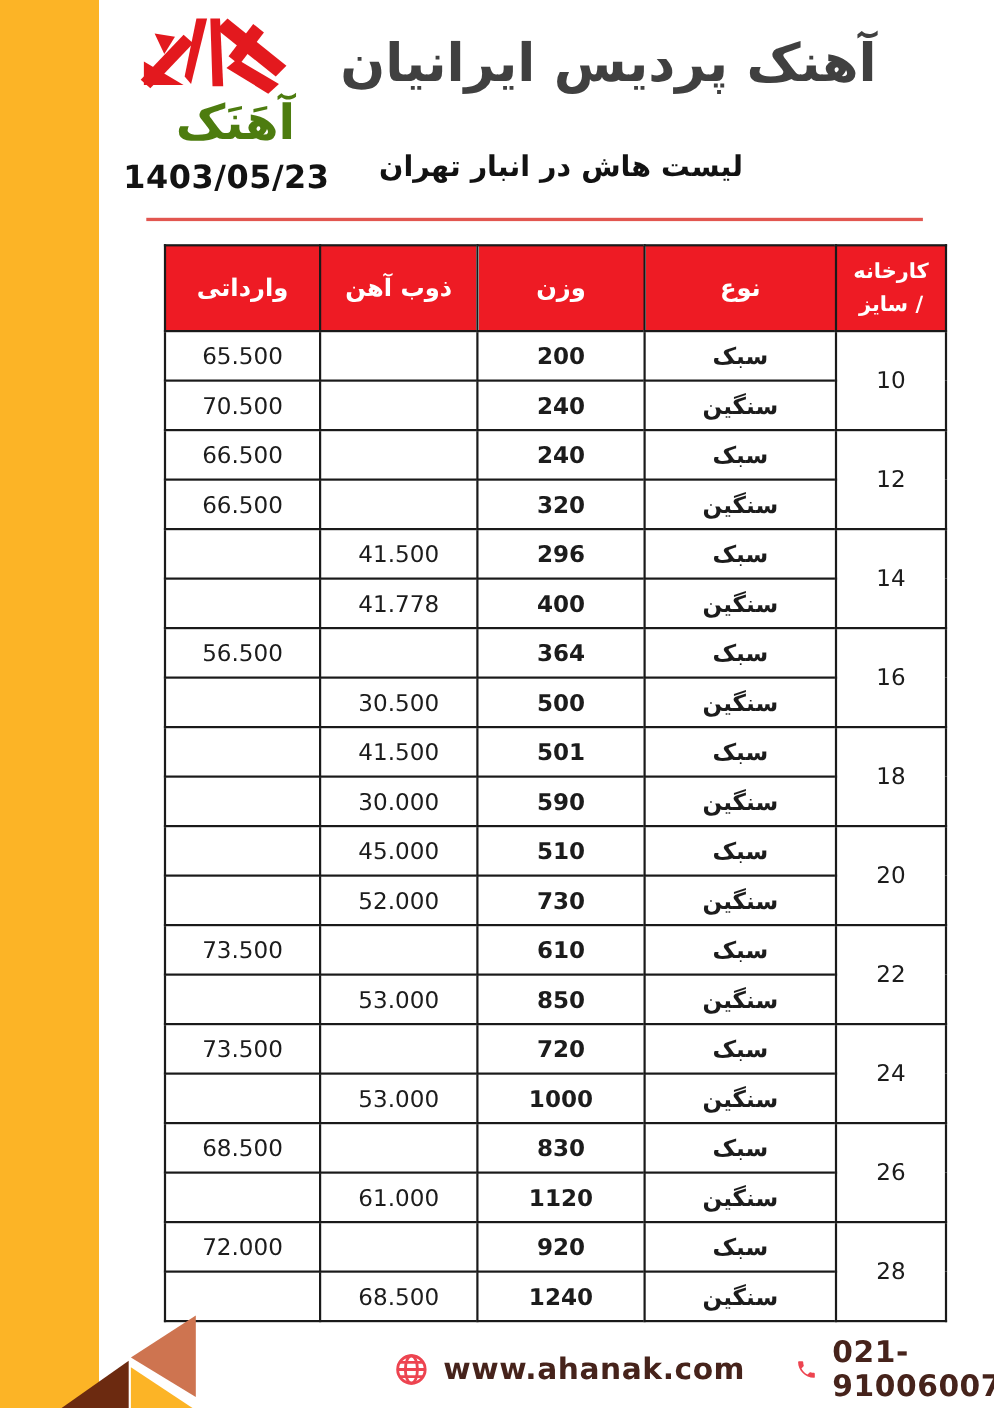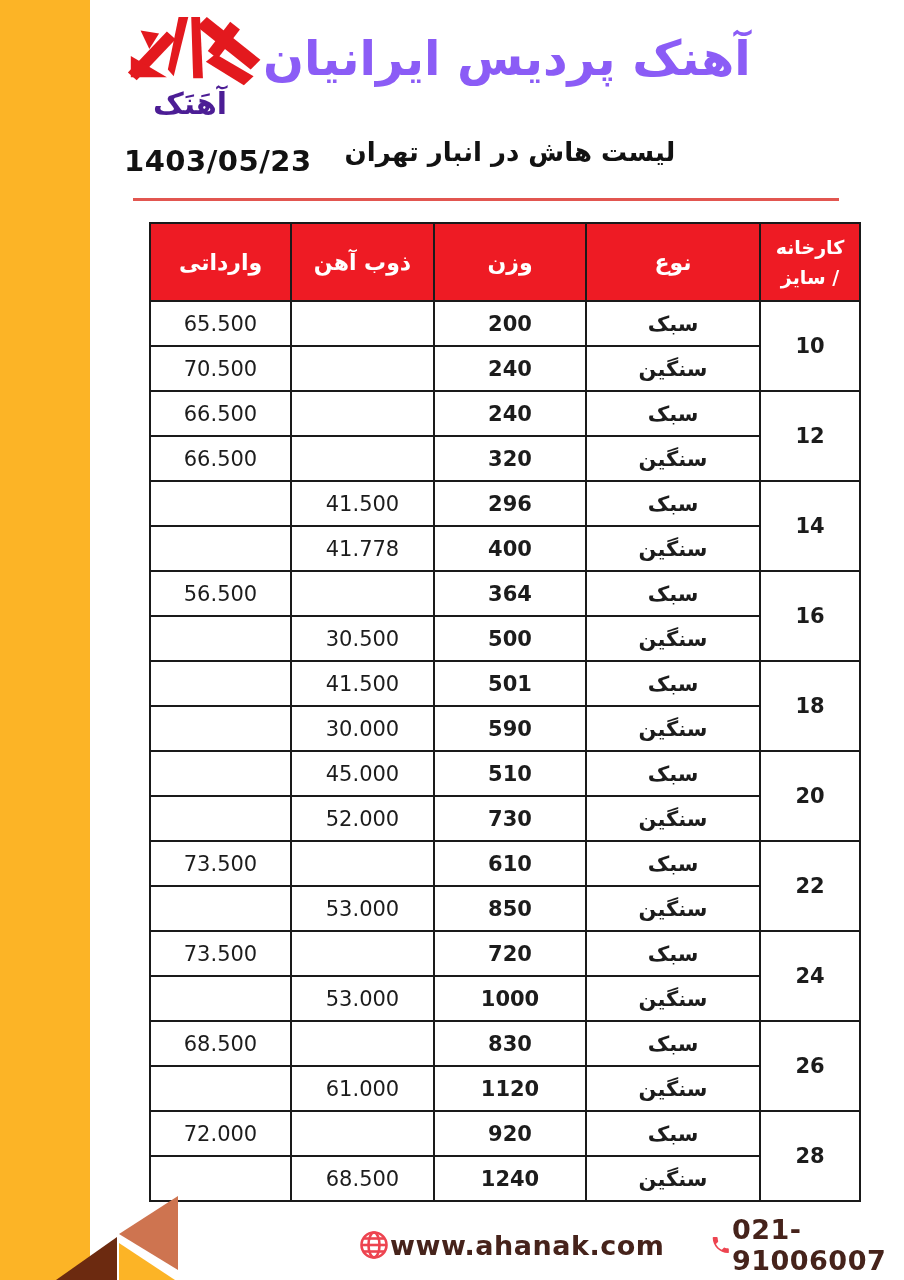--- a/index.html
+++ b/index.html
@@ -12,36 +12,36 @@
   }
   
   .yellow-bar {
     position:absolute; left:0; top:0;
     width:90px; height:1280px;
     background:#FCB426;
   }
   
   .logo-mark { position:absolute; left:122px; top:14px; width:156px; height:76px; }
   .logo-text {
-    position:absolute; left:112px; top:86px; width:156px;
-    text-align:center; font-size:30px; font-weight:bold; color:#4c1d95;
+    position:absolute; left:136px; top:86px; width:156px;
+    text-align:center; font-size:44px; font-weight:bold; color:#4d7c0f;
     direction:rtl;
   }
   .company-title {
-    position:absolute; left:263px; top:30px; width:520px;
-    text-align:left; font-size:48px; font-weight:bold; color:#8b5cf6;
+    position:absolute; left:277px; top:30px; width:520px;
+    text-align:right; font-size:48px; font-weight:bold; color:#404040;
     direction:rtl;
   }
   .list-title {
     position:absolute; left:310px; top:137px; width:400px;
     text-align:center; font-size:26px; font-weight:bold; color:#121212;
     direction:rtl;
   }
   .date {
-    position:absolute; left:124px; top:144px;
+    position:absolute; left:112px; top:144px;
     font-size:29px; font-weight:bold; color:#121212;
     letter-spacing:0.5px;
   }
   .red-line {
     position:absolute; left:133px; top:198px;
     width:706px; height:3px; background:#E25650;
   }
   
   .table-wrap { position:absolute; left:149px; top:222px; width:728px; }
   table.price {
@@ -55,29 +55,29 @@
   }
   table.price thead th {
     background:#EE1B24; color:#ffffff;
     height:76px; font-size:22px; font-weight:bold;
   }
   table.price thead th.size-h { font-size:19px; font-weight:600; line-height:1.6; padding:0 10px; }
   table.price tbody td { height:43px; font-size:21px; color:#1c1c1c; background:#ffffff; }
   td.type-cell, td.weight-cell { background:#D9D9D9; font-weight:bold;margin-left:23px; }
   td.size-cell {
     background:#EE1B24; color:#ffffff;
-    font-weight:bold; font-size:22px;
+    font-weight:normal; font-size:22px;
   }
   td.zob-cell, td.imported-cell { font-weight:400; }
   
   .footer {
     position:absolute; left:358px; top:1214px;
     display:flex; align-items:center; gap:46px;
   }
-  .footer .group { display:flex; align-items:center; }
+  .footer .group { display:flex; align-items:center; gap:13px; }
   .footer .txt {
     color:#46231B; font-weight:bold; font-size:27px; letter-spacing:0.5px;
   }
   .deco { position:absolute; left:0; top:1180px; }
 </style>
 </head>
 <body>
 
 <div class="yellow-bar"></div>
 

